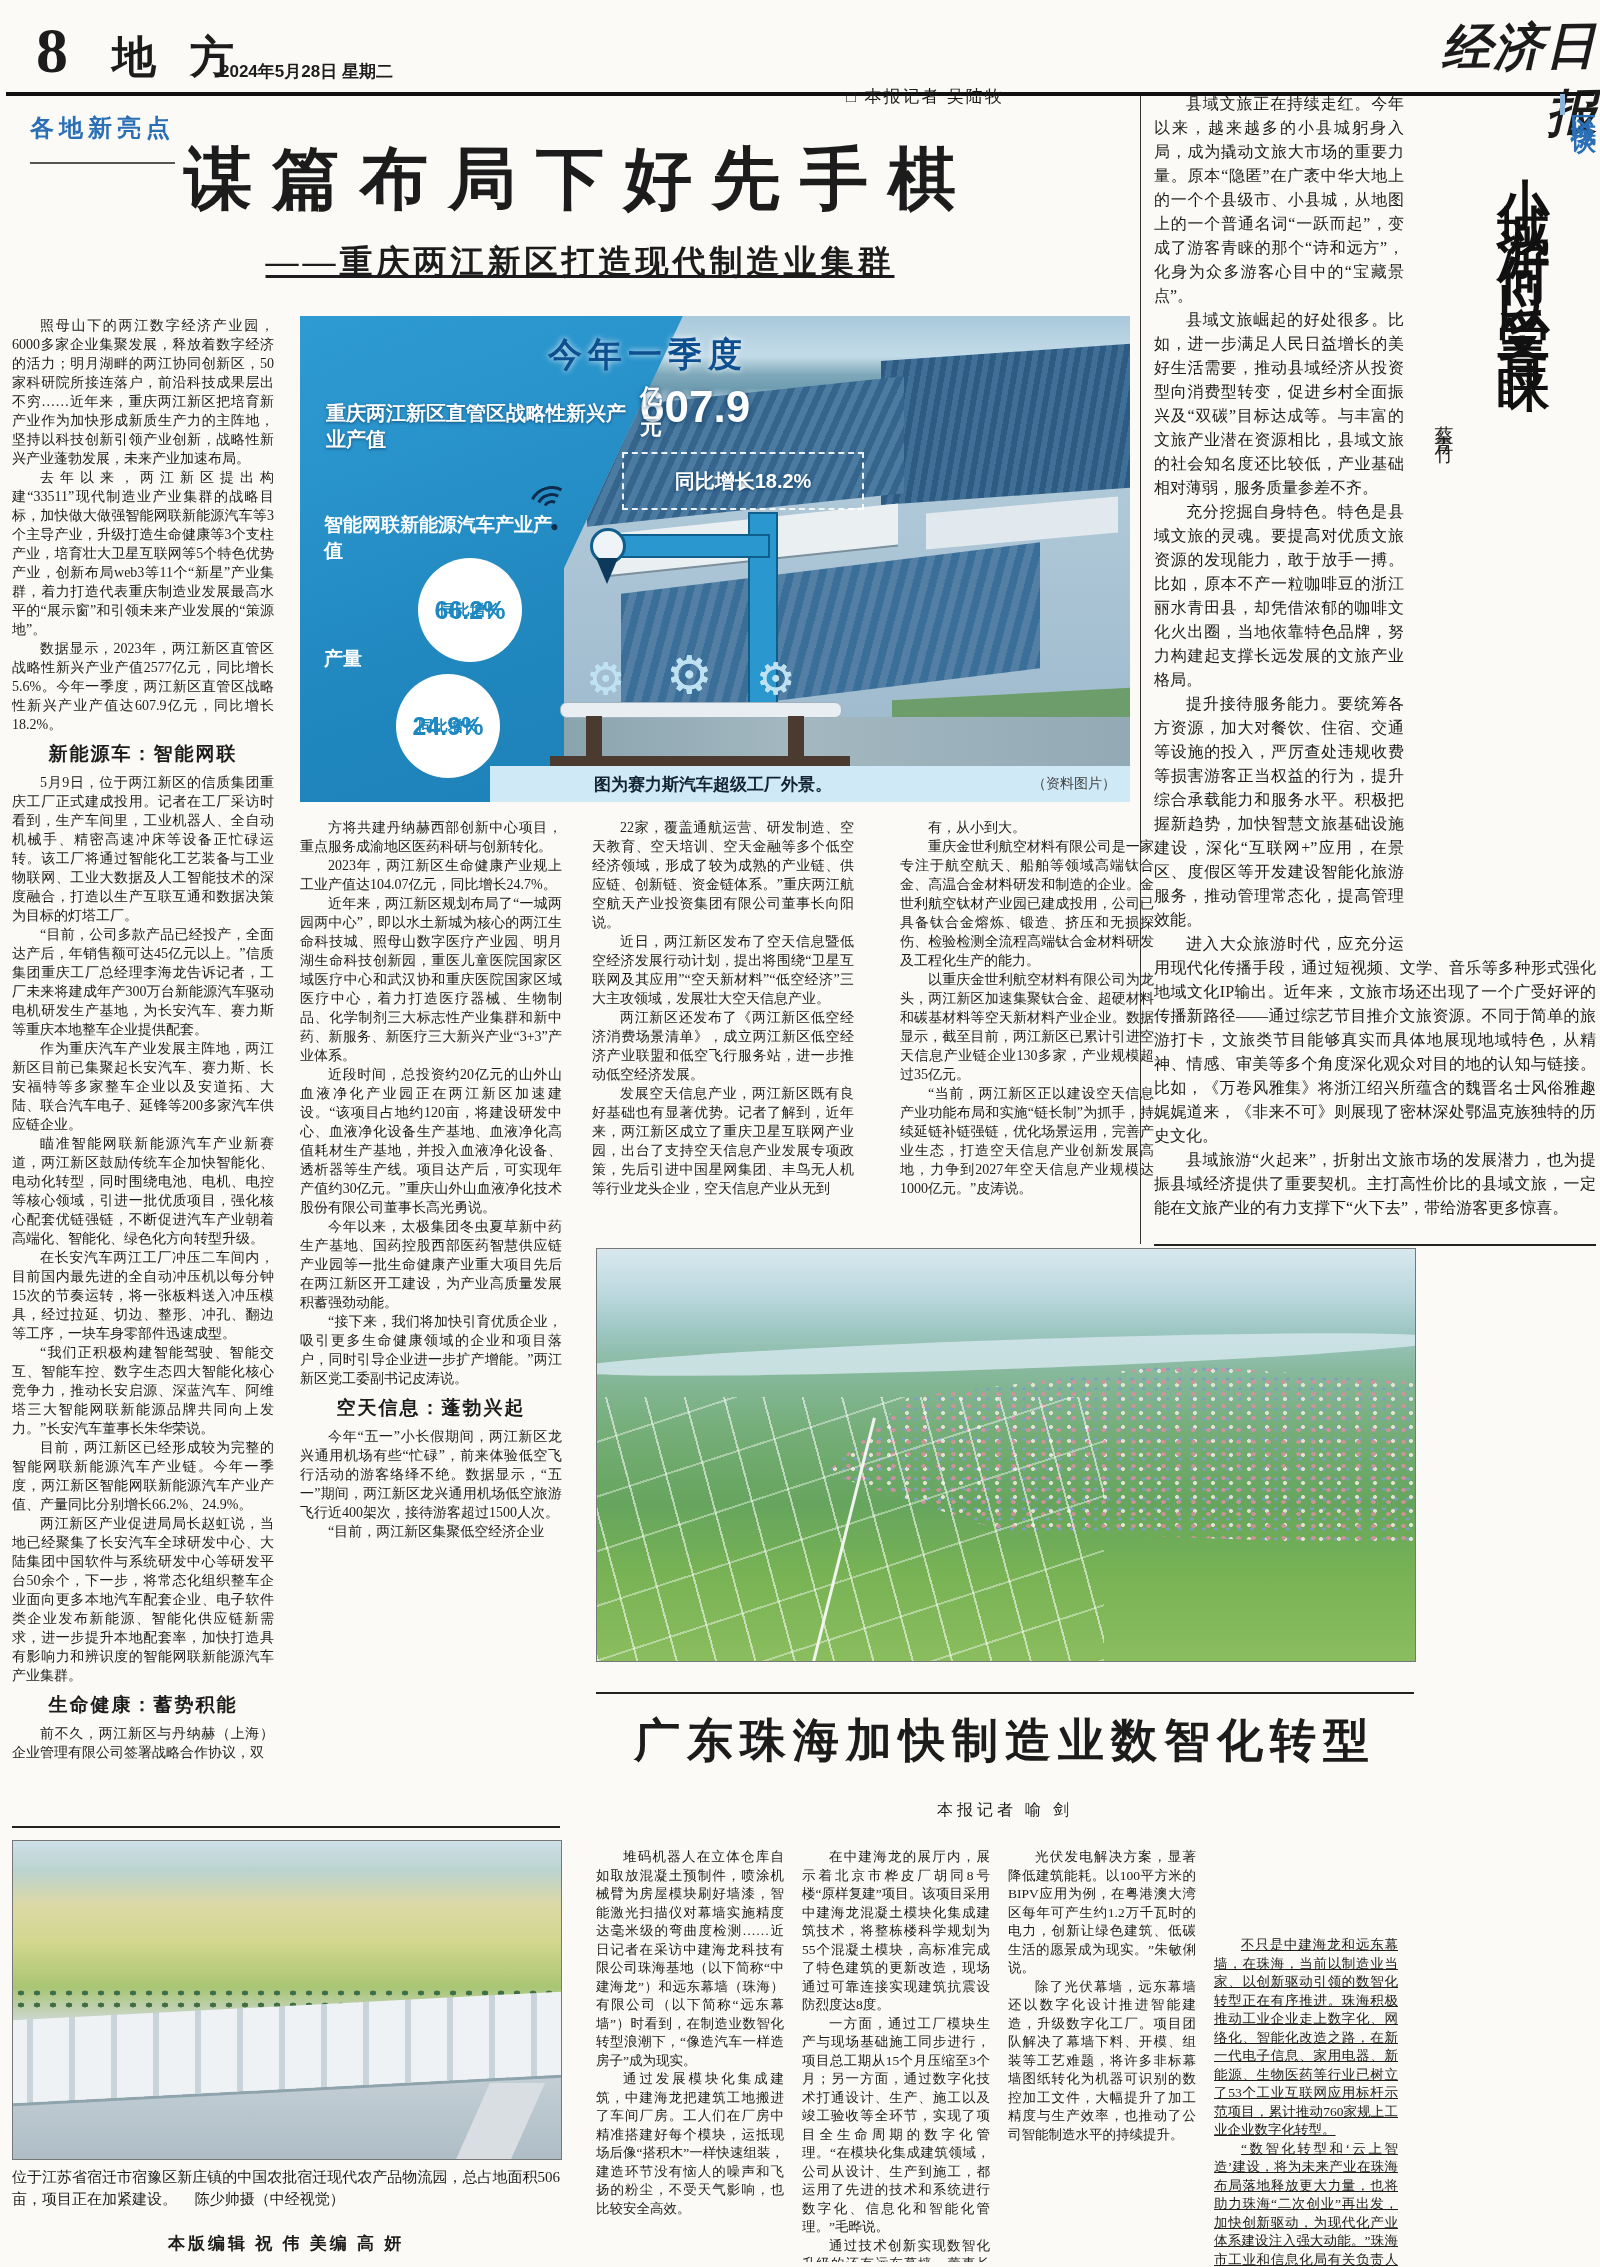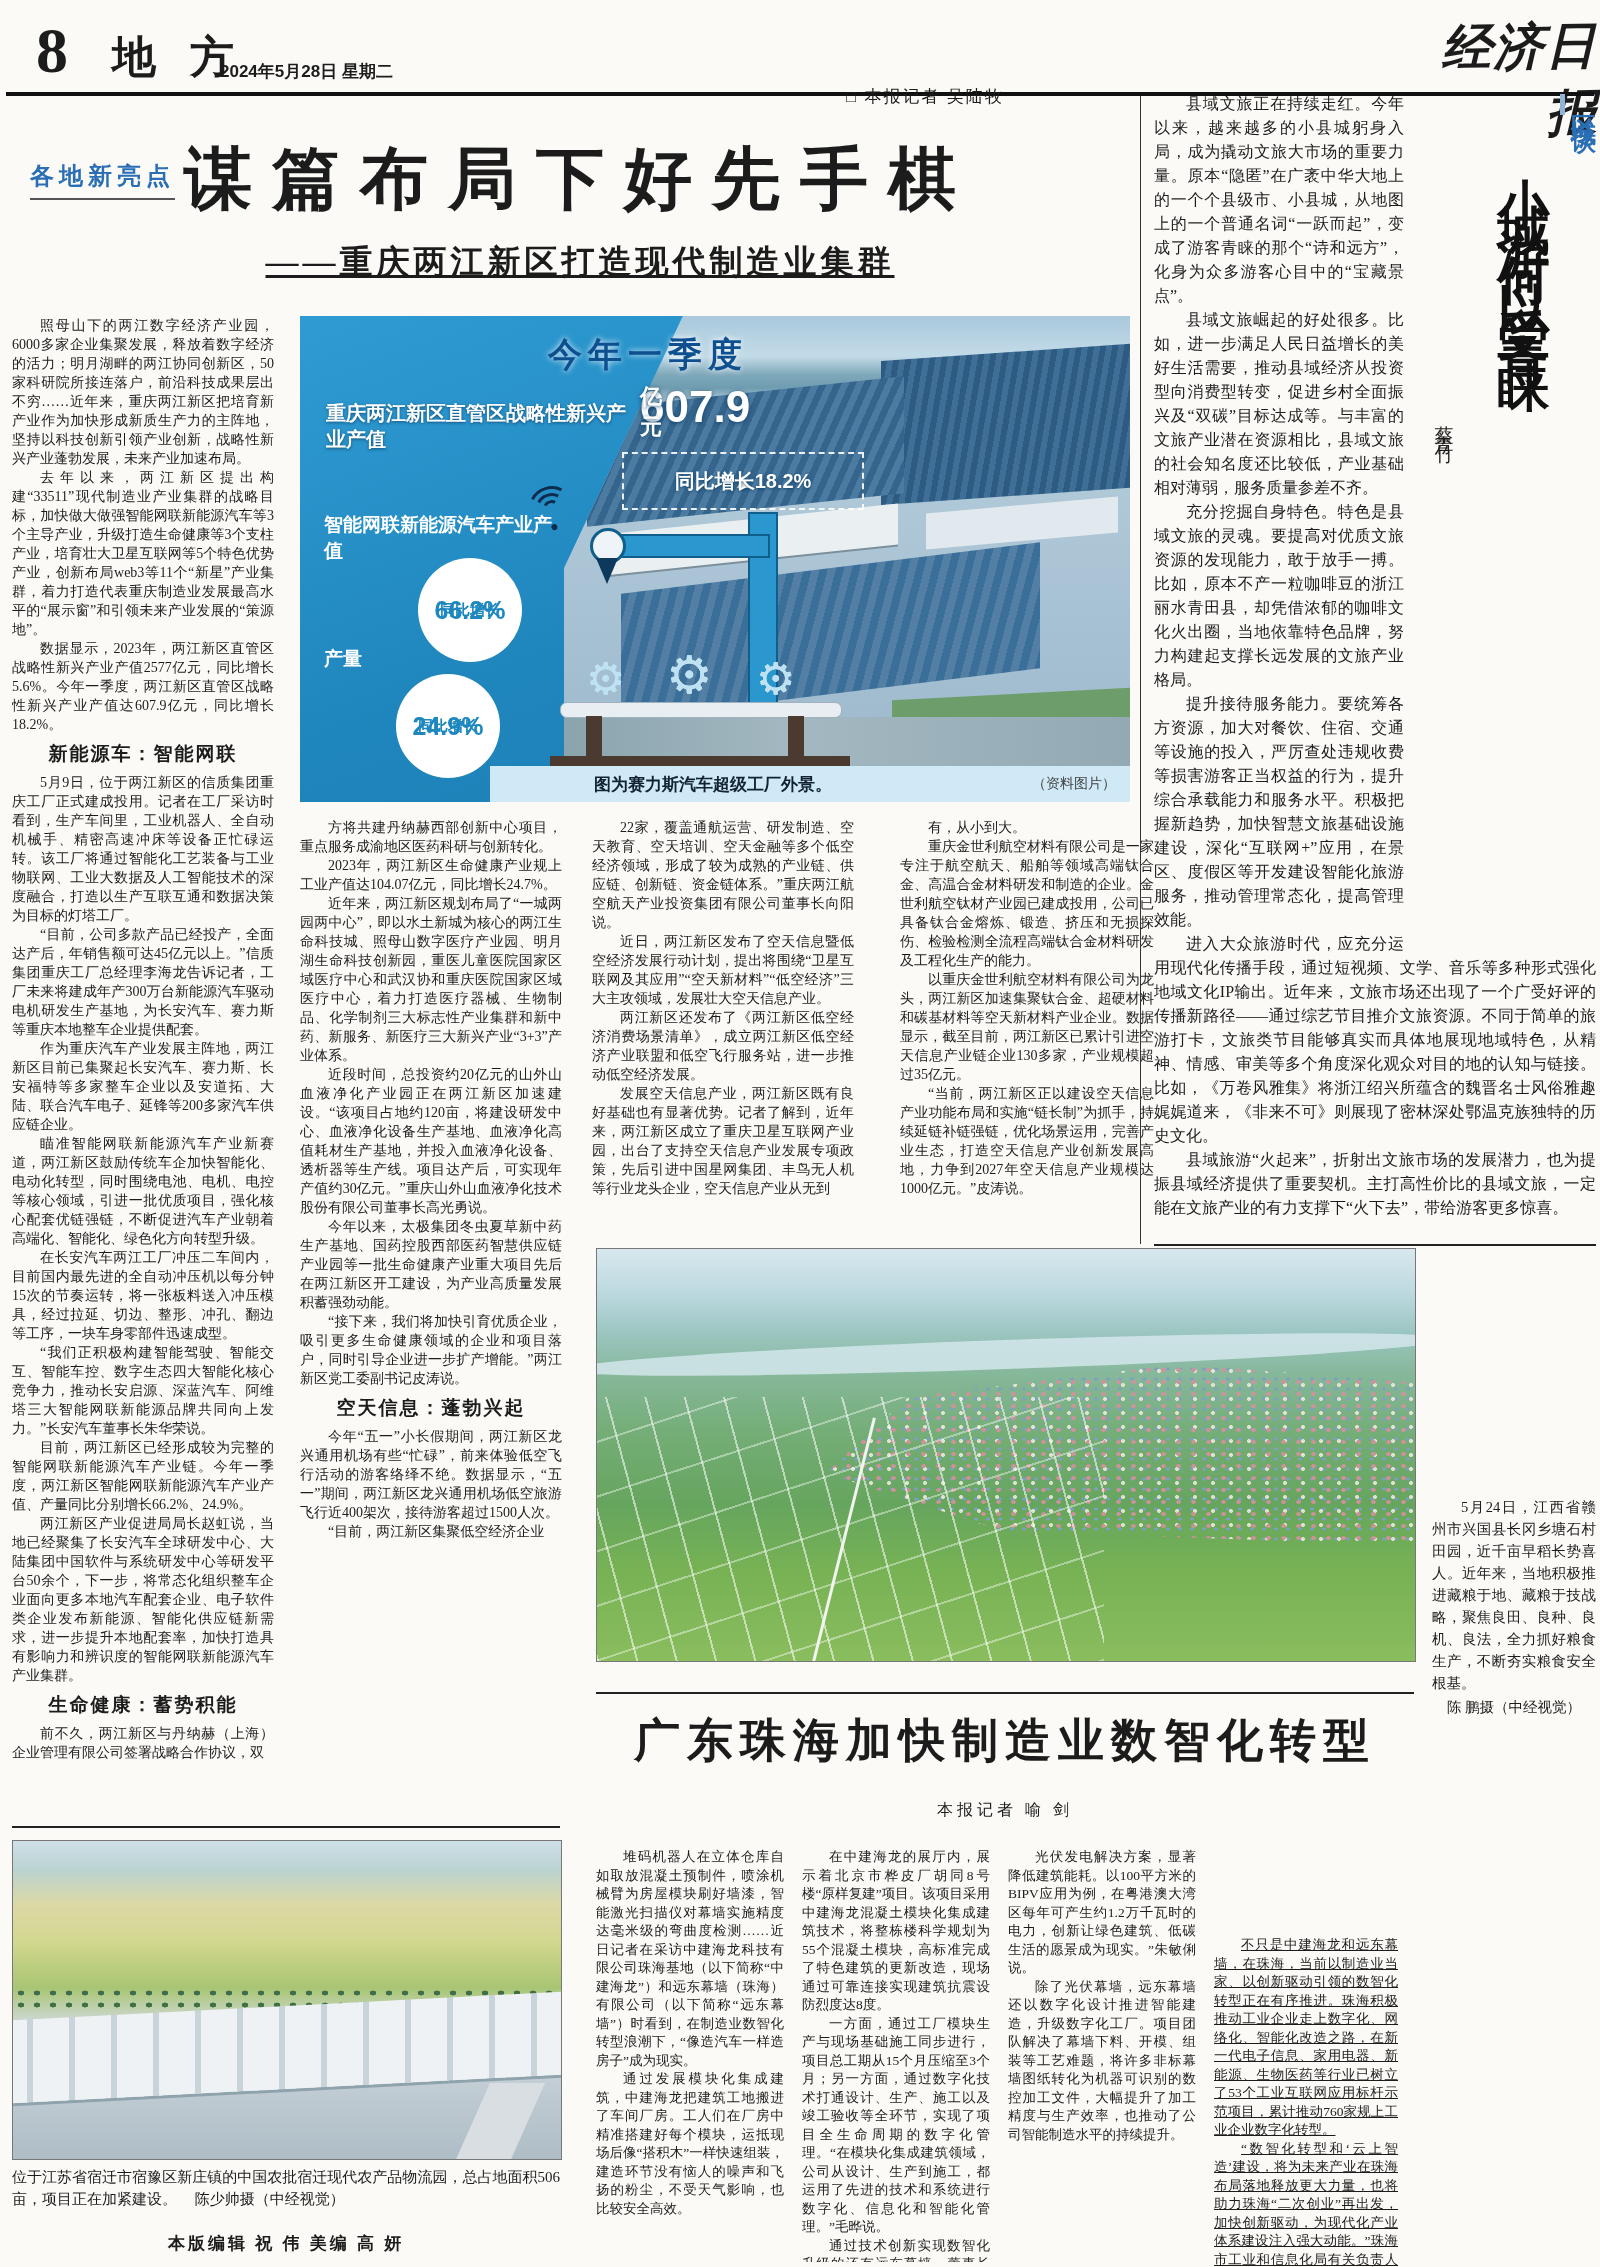--- a/index.html
+++ b/index.html
@@ -7,21 +7,21 @@
         font-family:"Liberation Serif","DejaVu Serif",serif;overflow:hidden;margin:0 auto;}
   .abs{position:absolute;}
   
   .pagenum{left:36px;top:14px;font-size:64px;font-weight:900;font-family:"Liberation Serif",serif;}
   .section{left:112px;top:28px;font-size:44px;font-weight:900;letter-spacing:34px;}
   .pagedate{left:220px;top:60px;font-size:17px;font-weight:700;font-family:"Liberation Sans","DejaVu Sans",sans-serif;}
   .masthead{left:1398px;top:14px;width:200px;font-size:50px;font-weight:900;font-style:italic;
             letter-spacing:2px;text-align:right;transform:rotate(-1deg);}
   .header-rule{left:6px;top:92px;width:1588px;border-top:4px solid #111;}
   .coltag{left:30px;top:112px;font-size:24px;font-weight:800;color:#2a6fb5;letter-spacing:5px;
-          font-family:"Liberation Sans","DejaVu Sans",sans-serif;border-bottom:2px solid #555;padding-bottom:6px;margin-top:48px;}
+          font-family:"Liberation Sans","DejaVu Sans",sans-serif;border-bottom:2px solid #555;padding-bottom:18px;}
   
   .m-byline{left:846px;top:85px;font-size:17px;letter-spacing:2px;}
   .m-title{left:90px;top:134px;width:980px;text-align:center;font-size:68px;font-weight:900;
            letter-spacing:20px;font-family:"Liberation Serif",serif;}
   .m-sub{left:90px;top:240px;width:980px;text-align:center;font-size:33px;font-weight:800;letter-spacing:4px;text-decoration:underline;}
   
   .col{position:absolute;overflow:hidden;text-align:justify;}
   .bodytext{font-size:14px;line-height:19px;}
   .bodytext p{margin:0;text-indent:2em;}
   .subhead{margin:10px 0;text-align:center;font-size:19px;font-weight:800;letter-spacing:2px;
@@ -269,24 +269,20 @@
       </div>
   </div>
   <div class="abs rule" style="left:1154px;top:1244px;width:442px;"></div>
 
   <div class="abs photo fieldphoto">
     <i class="riv"></i>
     <i class="vil"></i>
     <i class="grid"></i>
     <i class="rd1"></i>
   </div>
-  <div class="abs fieldcap">
-    <div class="cap-body">5月24日，江西省赣州市兴国县长冈乡塘石村田园，近千亩早稻长势喜人。近年来，当地积极推进藏粮于地、藏粮于技战略，聚焦良田、良种、良机、良法，全力抓好粮食生产，不断夯实粮食安全根基。</div>
-    <div class="credit">陈 鹏摄（中经视觉）</div>
-  </div>
 
   <div class="abs b-rule"></div>
   <div class="abs b-title">广东珠海加快制造业数智化转型</div>
   <div class="abs b-byline">本报记者 喻 剑</div>
   <div class="col bodytext bcol" style="left:596px;top:1848px;width:188px;height:414px;">
     <div>
         <p>堆码机器人在立体仓库自如取放混凝土预制件，喷涂机械臂为房屋模块刷好墙漆，智能激光扫描仪对幕墙实施精度达毫米级的弯曲度检测……近日记者在采访中建海龙科技有限公司珠海基地（以下简称“中建海龙”）和远东幕墙（珠海）有限公司（以下简称“远东幕墙”）时看到，在制造业数智化转型浪潮下，“像造汽车一样造房子”成为现实。</p>
         <p>通过发展模块化集成建筑，中建海龙把建筑工地搬进了车间厂房。工人们在厂房中精准搭建好每个模块，运抵现场后像“搭积木”一样快速组装，建造环节没有恼人的噪声和飞扬的粉尘，不受天气影响，也比较安全高效。</p>
       </div>
   </div>

